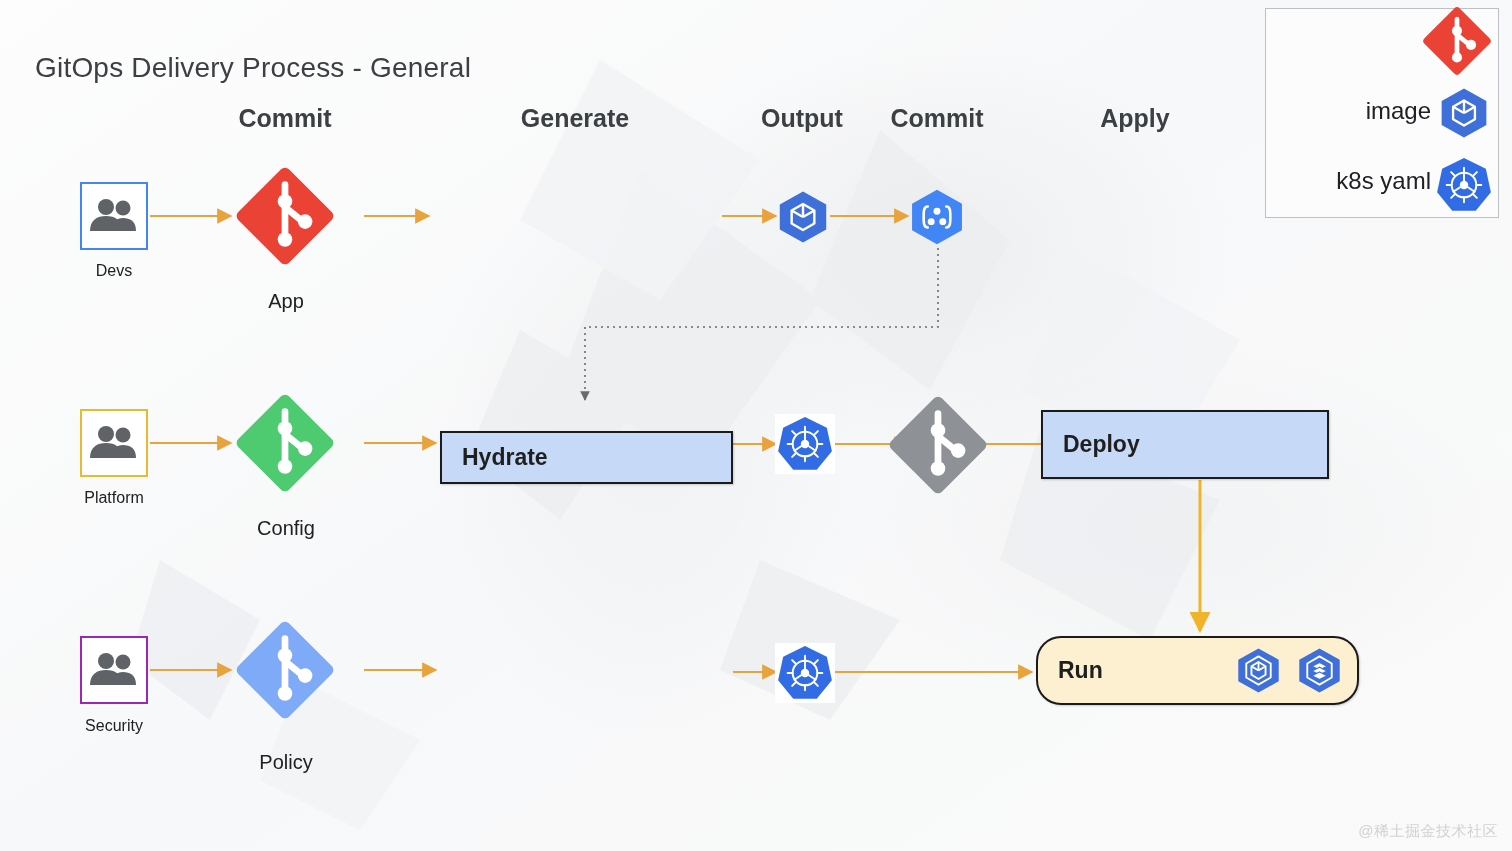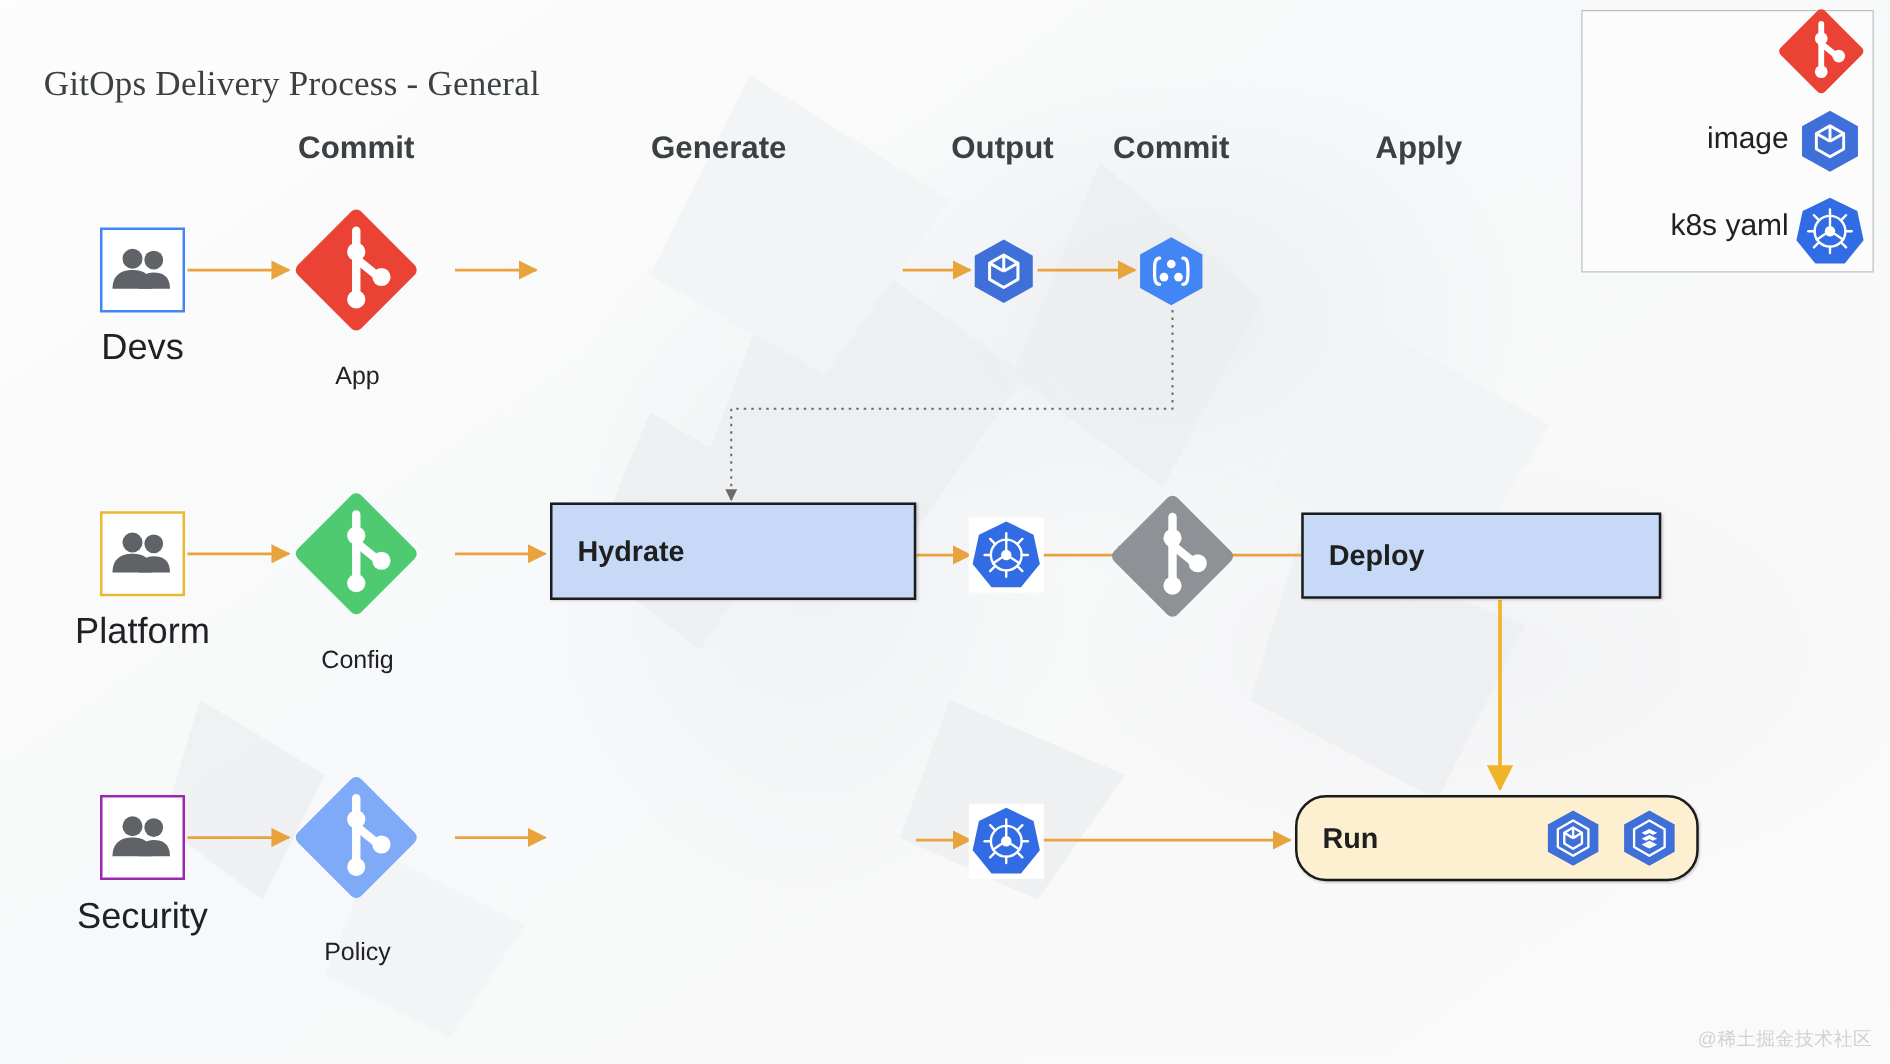--- a/index.html
+++ b/index.html
@@ -23,21 +23,20 @@
 
   .abs { position: absolute; }
 
   
   #title {
     left: 35px; top: 52px;
     font-size: 28px;
     color: #3c4043;
     letter-spacing: 0.2px;
     white-space: nowrap;
-    font-family: Liberation Serif, serif;
   }
 
   
   .col-header {
     font-size: 25px;
     font-weight: bold;
     color: #3c4043;
     white-space: nowrap;
     transform: translateX(-50%);
     top: 104px;
@@ -45,21 +44,21 @@
 
   
   .actor-tile {
     width: 68px; height: 68px;
     background: #ffffff;
     border: 2.5px solid #4285f4;
     box-sizing: border-box;
     display: flex; align-items: center; justify-content: center;
   }
   .actor-label {
-    font-size: 29px;
+    font-size: 16px;
     color: #202124;
     white-space: nowrap;
     transform: translateX(-50%);
   }
 
   
   .git-diamond { width: 112px; height: 112px; }
   .node-label {
     font-size: 20px;
     color: #202124;
@@ -254,21 +253,21 @@
         <line x1="50" y1="22" x2="50" y2="72"></line>
         <line x1="50" y1="42" x2="66" y2="55"></line>
         <circle cx="50" cy="37" r="6.5" fill="#ffffff" stroke="none"></circle>
         <circle cx="50" cy="71" r="6.5" fill="#ffffff" stroke="none"></circle>
         <circle cx="68" cy="55" r="6.5" fill="#ffffff" stroke="none"></circle>
       </g>
     </svg>
   </div>
   <div class="abs node-label" style="left:286px; top:517px;">Config</div>
 
-  <div class="abs proc-box fill-blue" style="left:440px; top:402px; width:293px; height:78px;">
+  <div class="abs proc-box fill-blue" style="left:440px; top:431px; width:293px; height:53px;">
     <span class="proc-label">Hydrate</span>
   </div>
 
   <div class="abs hexwrap onwhite" style="left:775px; top:414px; padding:2px;">
     <svg width="56" height="56" viewBox="0 0 100 100">
       <polygon points="50,2 89,21 98,63 71,96 29,96 2,63 11,21" fill="#326ce5"></polygon>
       <g fill="none" stroke="#ffffff" stroke-width="3.4" stroke-linecap="round">
         <circle cx="50" cy="50" r="22"></circle>
         <circle cx="50" cy="50" r="7.5" fill="#ffffff" stroke="none"></circle>
         <line x1="50" y1="28" x2="50" y2="19"></line>

